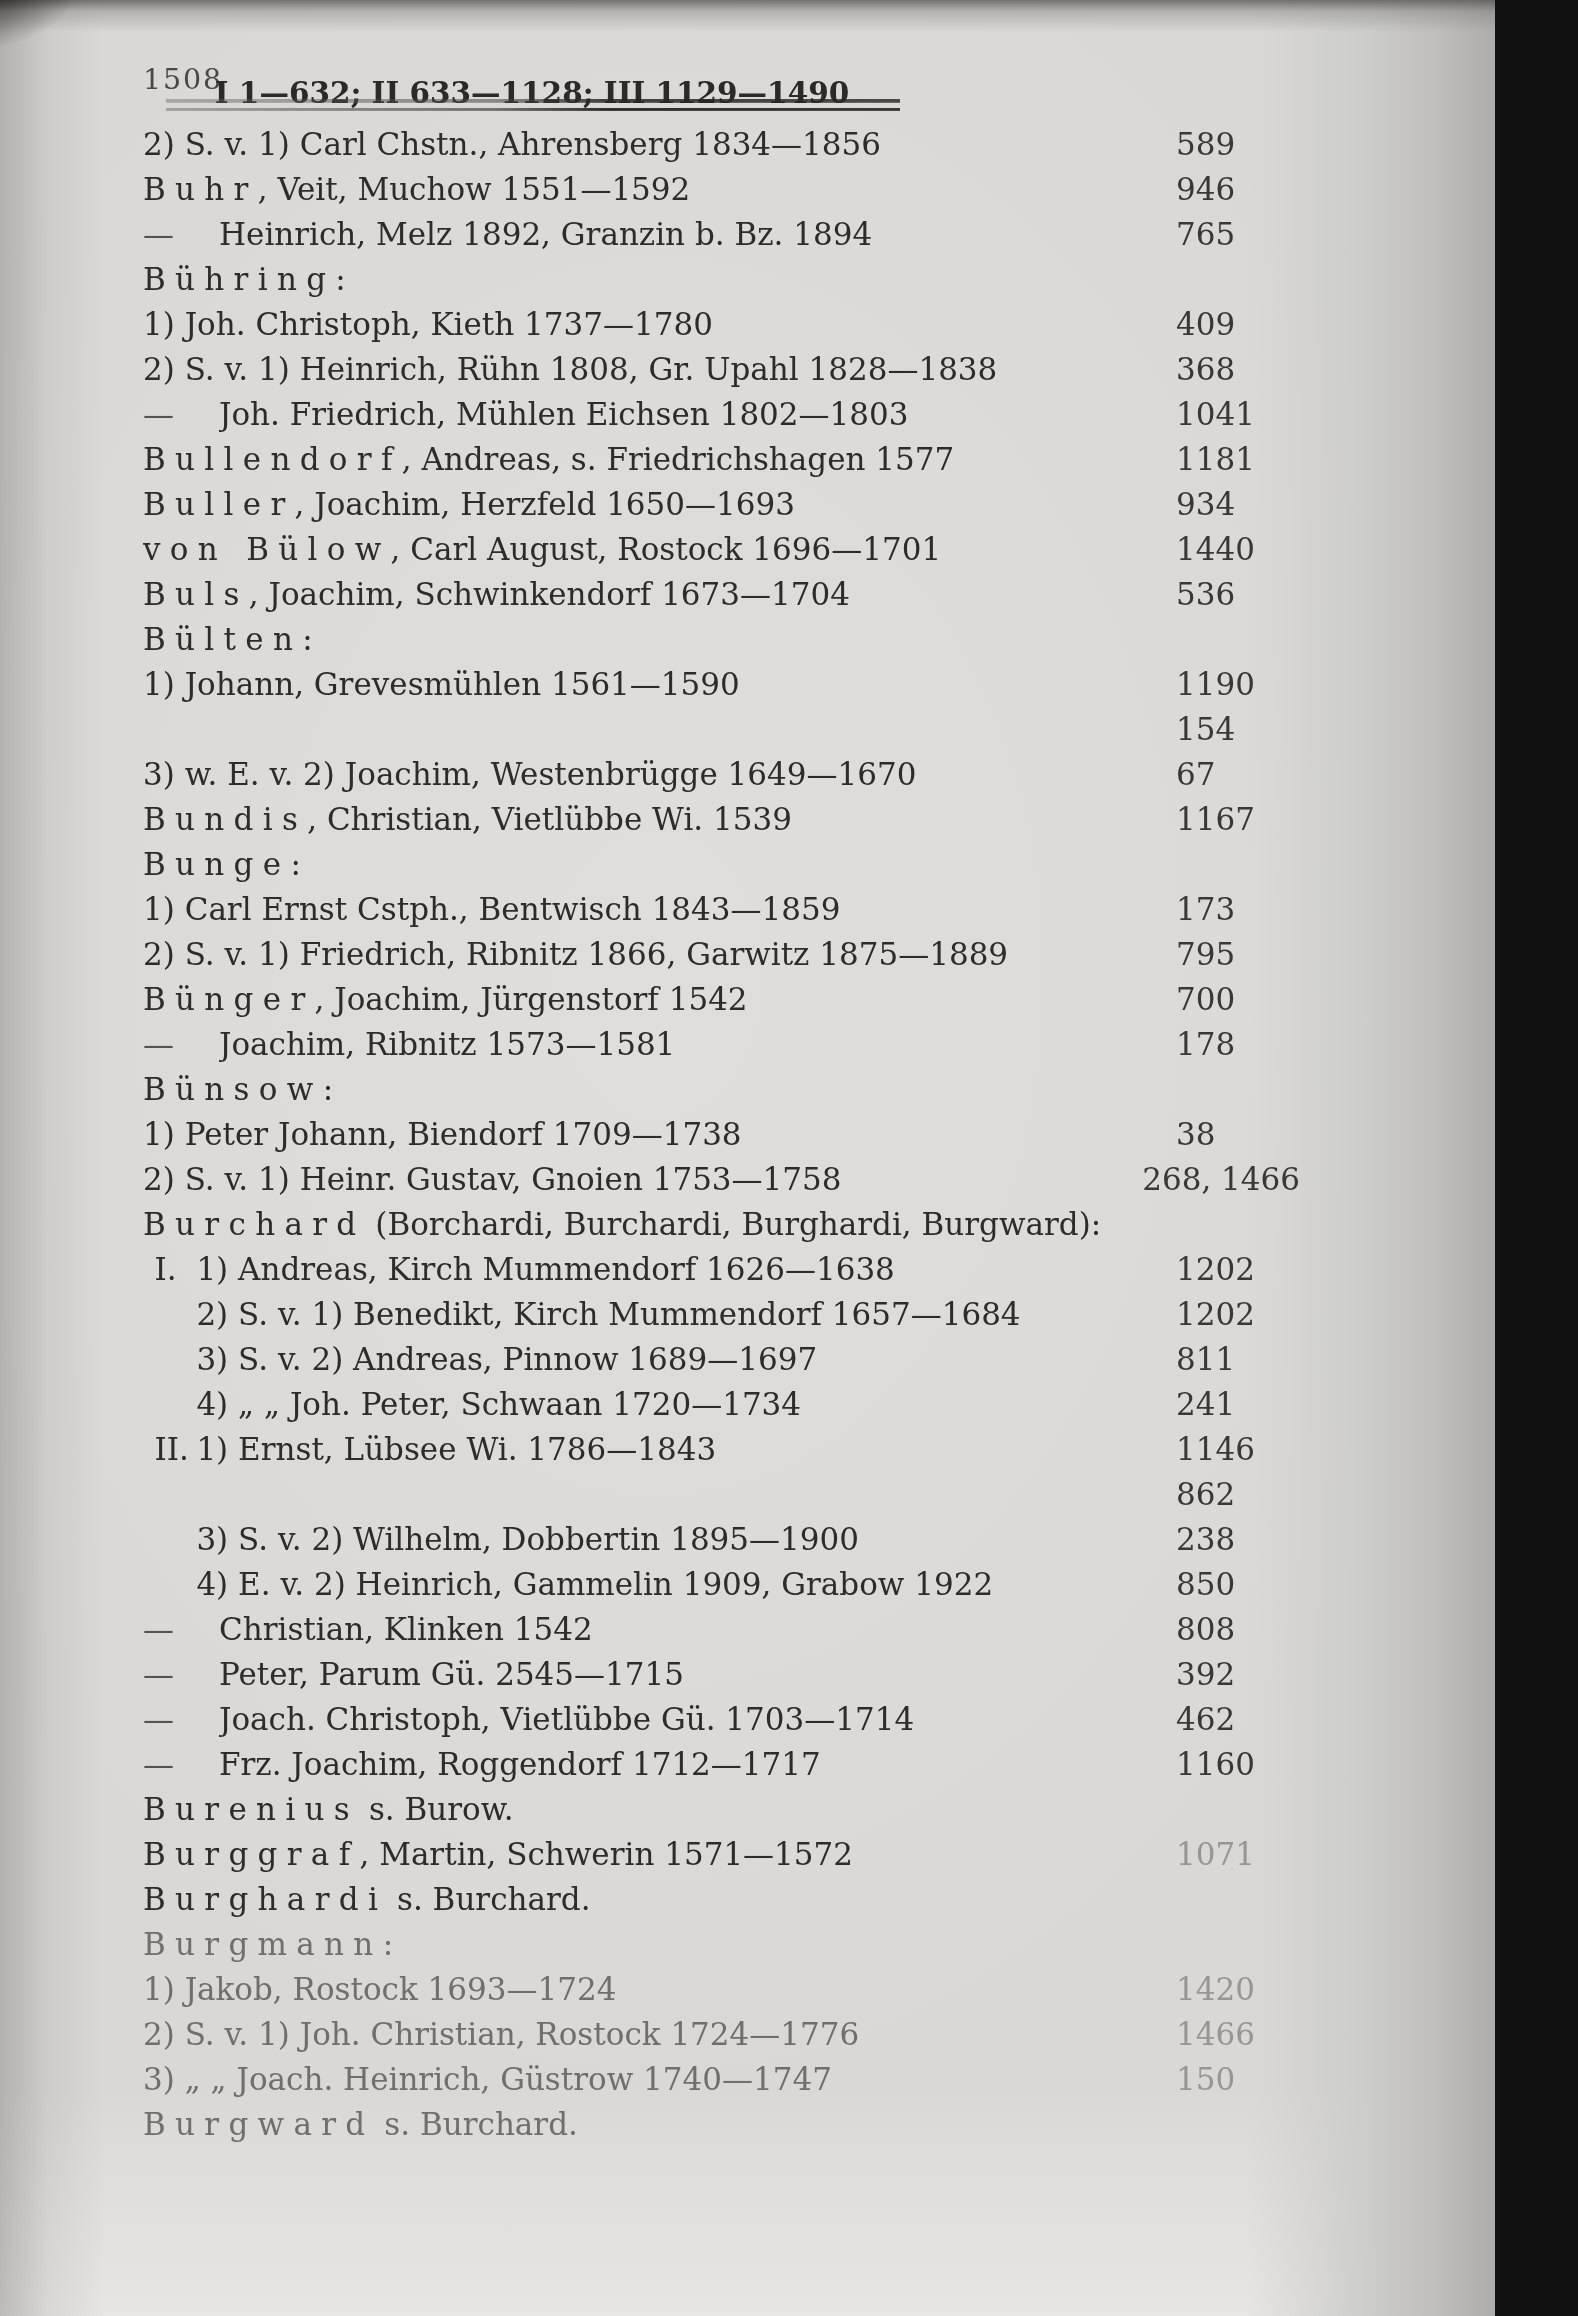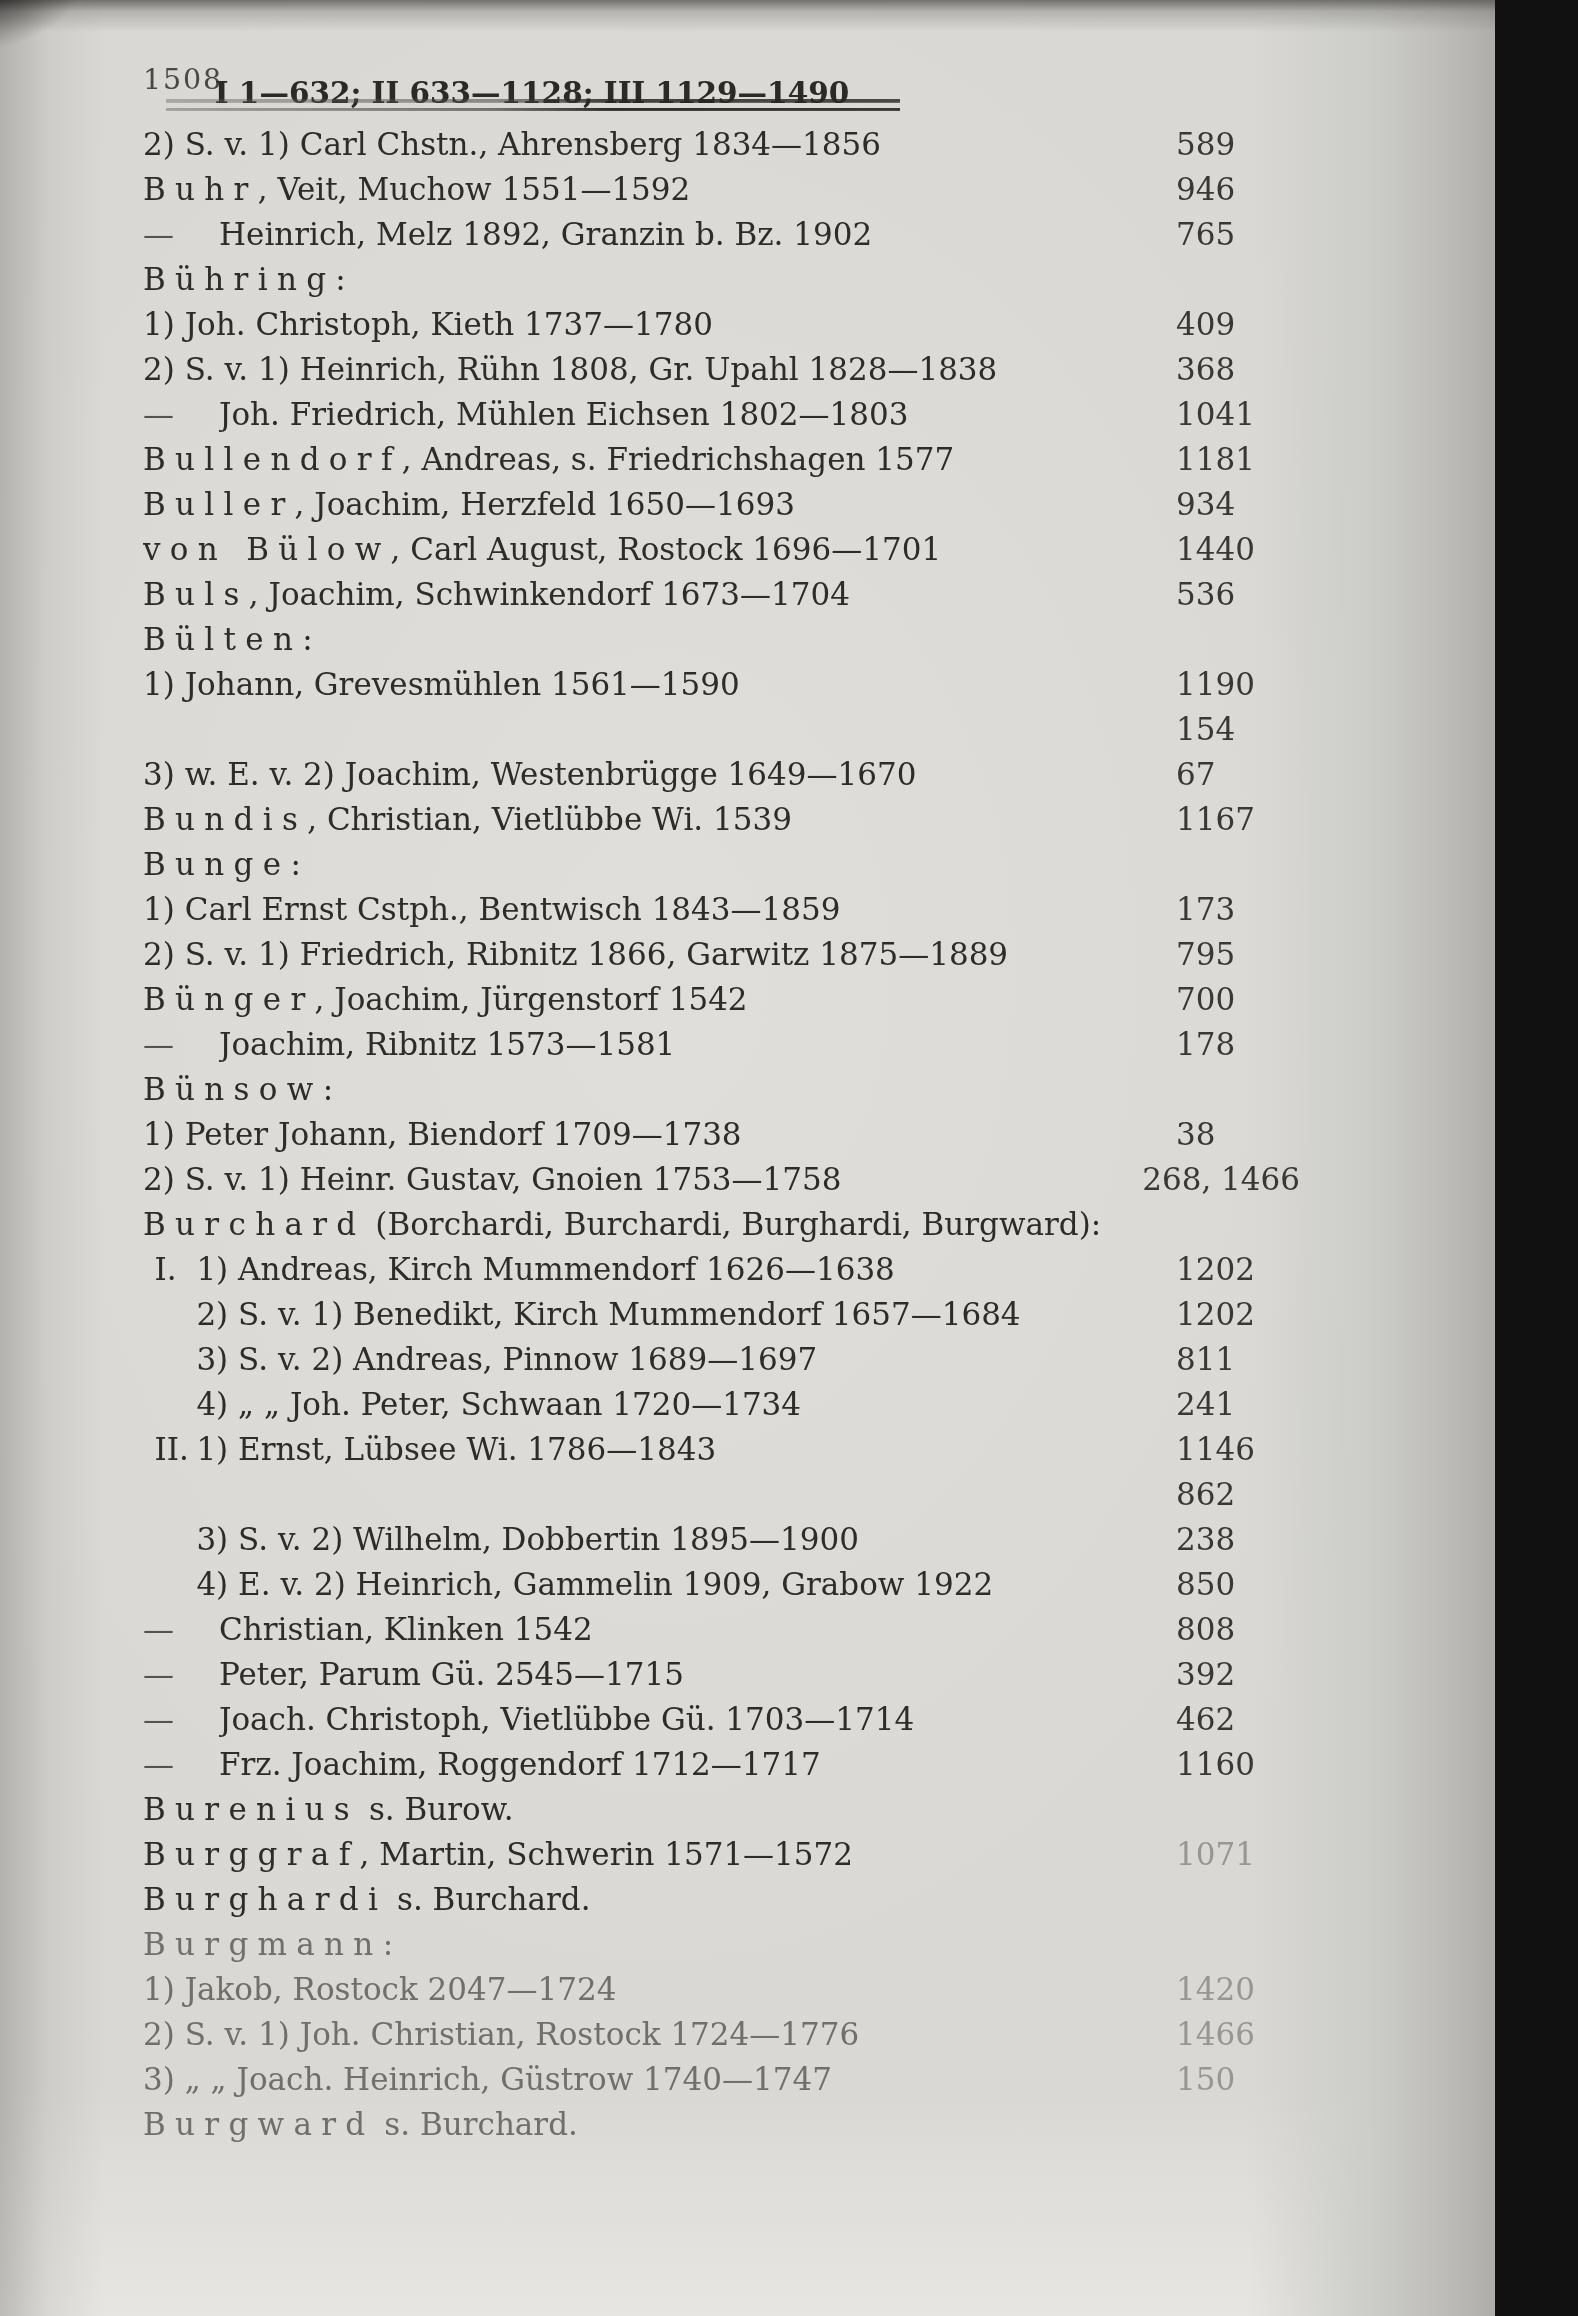--- a/index.html
+++ b/index.html
@@ -71,21 +71,21 @@
       <div class="row">
         <span class="entry-text">2) S. v. 1) Carl Chstn., Ahrensberg 1834—1856</span>
         <span class="page-num">589</span>
       </div>
       <div class="row">
         <span class="entry-text"><span class="head">Buhr</span><span>, Veit, Muchow 1551—1592</span></span>
         <span class="page-num">946</span>
       </div>
       <div class="row">
         <span class="dash">—</span>
-        <span class="entry-text">Heinrich, Melz 1892, Granzin b. Bz. 1902</span>
+        <span class="entry-text">Heinrich, Melz 1892, Granzin b. Bz. 1894</span>
         <span class="page-num">765</span>
       </div>
       <div class="row">
         <span class="entry-text"><span class="head">Bühring</span><span>:</span></span>
         <span class="page-num"></span>
       </div>
       <div class="row">
         <span class="entry-text">1) Joh. Christoph, Kieth 1737—1780</span>
         <span class="page-num">409</span>
       </div>
@@ -239,21 +239,21 @@
       </div>
       <div class="row">
         <span class="entry-text"><span class="head">Burghardi</span><span> s. Burchard.</span></span>
         <span class="page-num"></span>
       </div>
       <div class="row faded">
         <span class="entry-text"><span class="head">Burgmann</span><span>:</span></span>
         <span class="page-num"></span>
       </div>
       <div class="row faded">
-        <span class="entry-text">1) Jakob, Rostock 2047—1724</span>
+        <span class="entry-text">1) Jakob, Rostock 1693—1724</span>
         <span class="page-num pf">1420</span>
       </div>
       <div class="row faded">
         <span class="entry-text">2) S. v. 1) Joh. Christian, Rostock 1724—1776</span>
         <span class="page-num pf">1466</span>
       </div>
       <div class="row faded">
         <span class="entry-text">3) „  „   Joach. Heinrich, Güstrow 1740—1747</span>
         <span class="page-num pf">150</span>
       </div>

